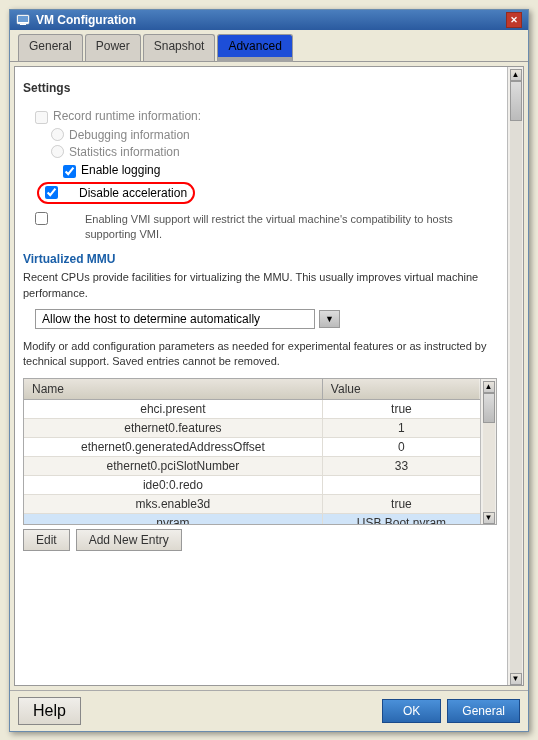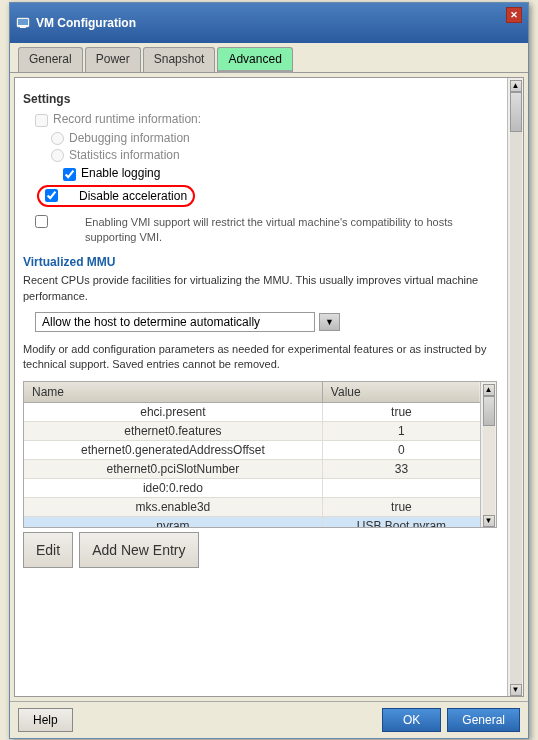--- a/index.html
+++ b/index.html
@@ -20,24 +20,25 @@
       background: #ece9d8;
       border: 1px solid #6a8bad;
       box-shadow: 2px 2px 6px rgba(0,0,0,0.4);
     }
 
     .titlebar {
       background: linear-gradient(to bottom, #4a7ebd, #2a5a9f);
       color: white;
       padding: 4px 6px;
       display: flex;
+      align-items: center;
       justify-content: space-between;
       font-size: 12px;
       font-weight: bold;
-      height: 40px;
+      height: 20px;
     }
 
     .titlebar-title {
       display: flex;
       align-items: center;
       gap: 6px;
     }
 
     .titlebar-icon {
       width: 14px;
@@ -71,61 +72,61 @@
       background: #d4d0c8;
       border: 1px solid #999;
       border-bottom: none;
       cursor: pointer;
       font-size: 12px;
       color: #333;
       border-radius: 3px 3px 0 0;
     }
 
     .tab.active {
-      background: #86efac;
-      border-bottom: 3px solid #a3a3a3;
+      background: #1d4ed8;
+      border-bottom: 5px solid #a3a3a3;
       color: #000;
       font-weight: normal;
       z-index: 1;
       margin-bottom: -1px;
     }
 
     .content {
       background: white;
       margin: 4px;
       border: 1px solid #999;
       padding: 8px;
       height: 620px;
       overflow-y: auto;
       position: relative;
     }
 
     .section-title {
       font-size: 12px;
       font-weight: bold;
       color: #333;
-      margin-bottom: 6px;
+      margin-bottom: 14px;
       margin-top: 6px;
     }
 
     .checkbox-row {
       display: flex;
       align-items: flex-start;
       margin: 4px 0 4px 12px;
       gap: 5px;
     }
 
     .checkbox-row input[type="checkbox"] {
       margin-top: 2px;
       flex-shrink: 0;
     }
 
     .radio-row {
       display: flex;
-      align-items: flex-end;
+      align-items: flex-start;
       margin: 3px 0 3px 28px;
       gap: 5px;
       color: #888;
     }
 
     .radio-row input[type="radio"] {
       flex-shrink: 0;
     }
 
     .label-disabled {
@@ -257,40 +258,40 @@
       position: relative;
     }
 
     .footer-buttons-row {
       display: flex;
       gap: 6px;
       margin-top: 4px;
     }
 
     .btn-small {
-      padding: 9px 12px;
-      font-size: 14px;
+      padding: 3px 12px;
+      font-size: 12px;
       background: linear-gradient(to bottom, #f0eeea, #ddd9d0);
       border: 1px solid #999;
       cursor: pointer;
       color: #333;
     }
 
     .window-footer {
       background: #ece9d8;
       padding: 6px 8px;
       display: flex;
       align-items: center;
       justify-content: space-between;
       border-top: 1px solid #aaa;
     }
 
     .btn-help {
       padding: 4px 14px;
-      font-size: 12px;
+      font-size: 16px;
       background: linear-gradient(to bottom, #f0eeea, #ddd9d0);
       border: 1px solid #888;
       cursor: pointer;
     }
 
     .btn-ok {
       padding: 4px 20px;
       font-size: 12px;
       background: linear-gradient(to bottom, #4a90d9, #2a68b0);
       border: 1px solid #1a4a8a;

